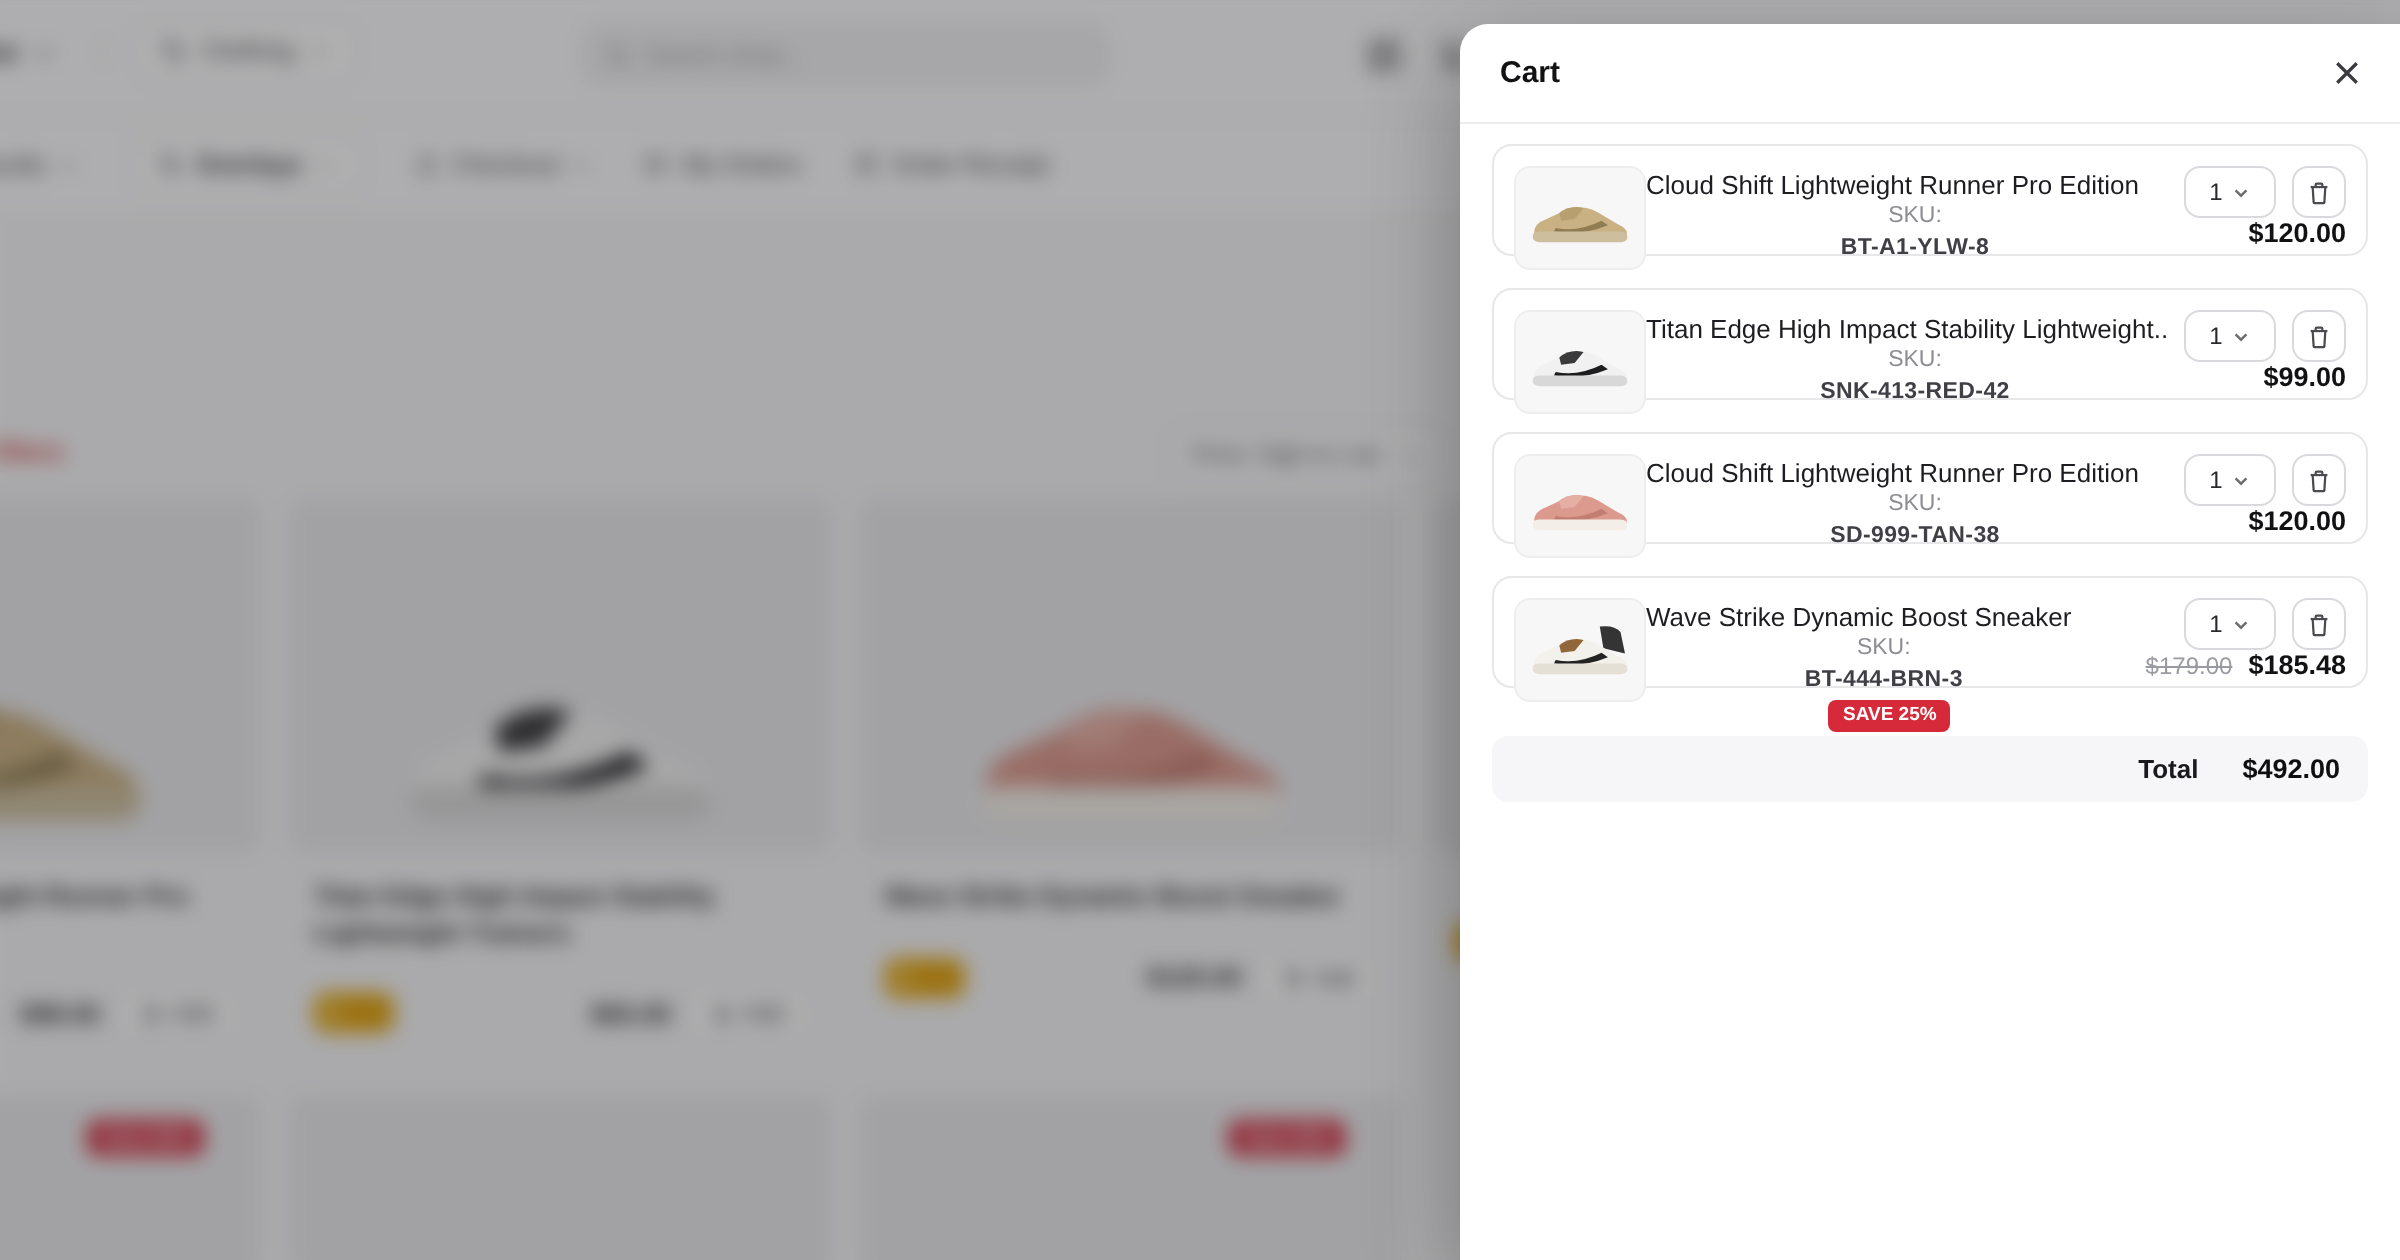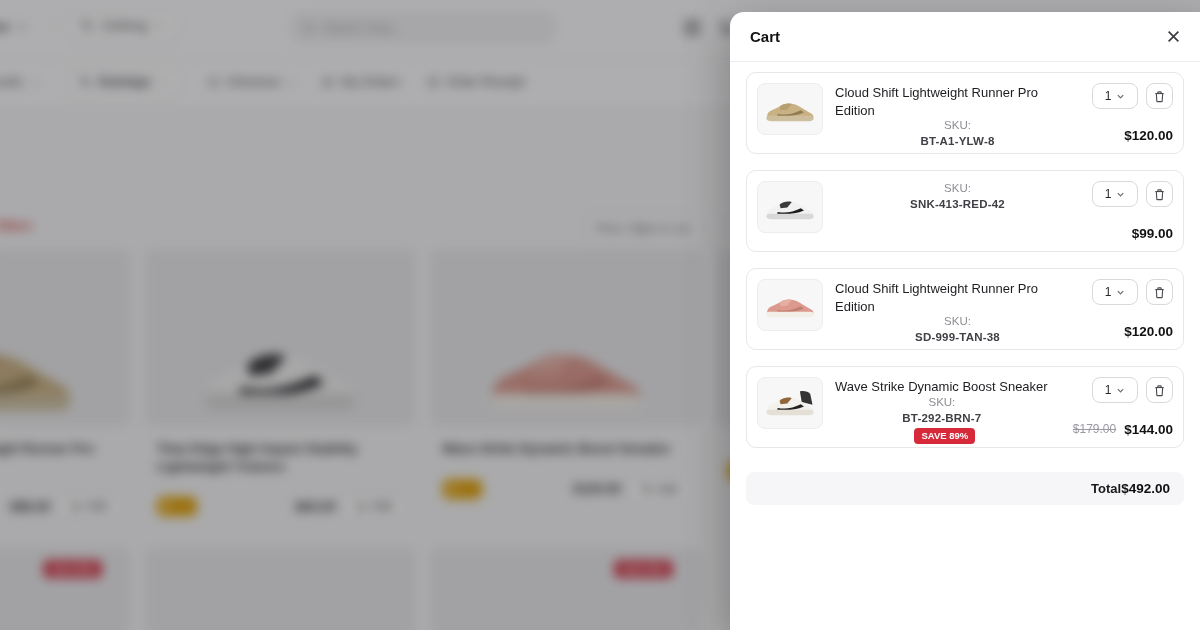--- a/index.html
+++ b/index.html
@@ -74,44 +74,44 @@
     position:absolute; left:730px; top:12px; width:478px; height:618px;
     background:#fff; border-radius:14px 0 0 0;
     box-shadow:0 16px 48px rgba(0,0,0,.30);
   }
   .panel-head { display:flex; align-items:center; justify-content:space-between;
                 height:50px; padding:0 24px 0 20px; border-bottom:1px solid #ededf0; }
   .panel-title { font-size:15px; font-weight:700; color:#121214; }
   .close-btn { width:22px; height:22px; display:flex; align-items:center; justify-content:center;
                color:#3a3a3f; cursor:pointer; background:none; border:none; }
   .items { padding:10px 24px 0 16px; }
-  .citem { display:flex; gap:12px; height:82px; border:1px solid #e7e7ea; border-radius:10px;
+  .citem { display:flex; height:56px; border:1px solid #e7e7ea; border-radius:10px;
            padding:10px; margin-bottom:16px; background:#fff; }
   .thumb { flex:0 0 66px; width:66px; height:52px; background:#f7f7f8; border:1px solid #ededf0;
            border-radius:8px; display:flex; align-items:center; justify-content:center; overflow:hidden; }
   .thumb .shoe-sm { width:54px; height:32px; }
   .cinfo { flex:1; min-width:0; display:flex; flex-direction:column; justify-content:space-between; padding:1px 0; }
   .ctitle { font-size:13px; line-height:1.35; color:#1e1e22; font-weight:500; }
   .skurow { display:flex; align-items:center; gap:4px; font-size:11.5px;flex-direction:column; }
   .skulabel { color:#8d8d94; }
   .skuval { color:#3f3f45; font-weight:600; letter-spacing:.2px; }
   .savebadge { margin-left:6px; background:#d6293a; color:#fff; font-size:9.5px; font-weight:700;
                border-radius:4px; padding:2.5px 7px; white-space:nowrap; }
   .cright { display:flex; flex-direction:column; align-items:flex-end; justify-content:space-between; }
   .ctrls { display:flex; gap:8px; }
   .qty { width:46px; height:26px; border:1px solid #d9d9dd; border-radius:8px; background:#fff;
          display:flex; align-items:center; justify-content:center; gap:5px; font-size:12px; color:#2a2a2e; cursor:pointer; }
   .qty svg { color:#6e6e75; }
   .delbtn { width:27px; height:26px; border:1px solid #d9d9dd; border-radius:8px; background:#fff;
             display:flex; align-items:center; justify-content:center; color:#4a4a50; cursor:pointer; }
-  .pricerow { display:flex; align-items:flex-start; gap:8px; }
+  .pricerow { display:flex; align-items:center; gap:8px; }
   .oldprice { font-size:12px; color:#9a9aa3; text-decoration:line-through;margin-left:12px; }
   .cprice { font-size:13.5px; font-weight:700; color:#121214; }
   .totalbar { margin:24px 24px 0 16px; height:33px; background:#f6f6f8; border-radius:8px;
-              display:flex; align-items:center; justify-content:flex-end; padding:0 14px; }
+              display:flex; align-items:center; justify-content:flex-end; gap:22px; padding:0 14px; }
   .totallabel { font-size:13px; font-weight:700; color:#1a1a1e; }
   .totalval { font-size:13.5px; font-weight:700; color:#0f0f12; }
 </style>
 </head>
 <body>
 
 <div class="bg">
 
   <div class="nav">
     <div class="nav-inner">
@@ -401,20 +401,21 @@
           <span class="shoe-sm">
             <svg viewBox="0 0 120 64" style="width:100%;height:100%;display:block">
               <path d="M9 49 Q9 38 21 34 L36 27 Q46 19 59 20 L67 21 Q73 22 80 26 L102 39 Q112 43 112 49 L112 51 L9 51 Z" fill="#f1f1f1"></path>
               <path d="M37 27 Q46 19 59 20 L64 21 L54 33 L39 35 Z" fill="#2a2a2c" opacity="0.92"></path>
               <path d="M33 43 Q58 48 84 35 L91 40 Q62 52 31 47 Z" fill="#1d1d1f"></path>
               <path d="M8 50 Q5 59 18 59 L103 59 Q115 59 112 50 Q110 47 104 47 L15 47 Q9 47 8 50 Z" fill="#d8d8d8"></path>
             </svg>
           </span>
         </div>
       <div class="cinfo">
+        <div class="ctitle">Titan Edge High Impact Stability Lightweight..</div>
         <div class="skurow">
           <span class="skulabel">SKU:</span>
           <span class="skuval">SNK-413-RED-42</span>
         </div>
       </div>
       <div class="cright">
         <div class="ctrls">
           <div class="qty">
             <span>1</span>
             <svg width="9" height="9" viewBox="0 0 10 10">
@@ -488,22 +489,22 @@
               <path d="M37 27 Q46 19 59 20 L64 21 L54 33 L39 35 Z" fill="#8a5a2b" opacity="0.92"></path>
               <path d="M33 43 Q58 48 84 35 L91 40 Q62 52 31 47 Z" fill="#232323"></path>
               <path d="M8 50 Q5 59 18 59 L103 59 Q115 59 112 50 Q110 47 104 47 L15 47 Q9 47 8 50 Z" fill="#e5e0d5"></path>
             </svg>
           </span>
         </div>
       <div class="cinfo">
         <div class="ctitle">Wave Strike Dynamic Boost Sneaker</div>
         <div class="skurow">
           <span class="skulabel">SKU:</span>
-          <span class="skuval">BT-292-BRN-7</span>
-          <span class="savebadge">SAVE 89%</span>
+          <span class="skuval">BT-444-BRN-3</span>
+          <span class="savebadge">SAVE 25%</span>
         </div>
       </div>
       <div class="cright">
         <div class="ctrls">
           <div class="qty">
             <span>1</span>
             <svg width="9" height="9" viewBox="0 0 10 10">
                 <path d="M2 3.5 L5 6.5 L8 3.5" fill="none" stroke="currentColor" stroke-width="1.4"></path>
               </svg>
           </div>
@@ -512,21 +513,21 @@
                 <g fill="none" stroke="currentColor" stroke-width="1.2">
                   <path d="M2.5 3.8 h9"></path>
                   <path d="M5.2 3.8 V2.6 q0-.6.6-.6 h2.4 q.6 0 .6.6 v1.2"></path>
                   <path d="M3.6 3.8 l.5 8 q0 .7.8.7 h4.2 q.8 0 .8-.7 l.5-8"></path>
                 </g>
               </svg>
           </button>
         </div>
         <div class="pricerow">
           <span class="oldprice">$179.00</span>
-          <span class="cprice">$144.00</span>
+          <span class="cprice">$185.48</span>
         </div>
       </div>
     </div>
 
   </div>
 
   <div class="totalbar">
     <span class="totallabel">Total</span>
     <span class="totalval">$492.00</span>
   </div>

